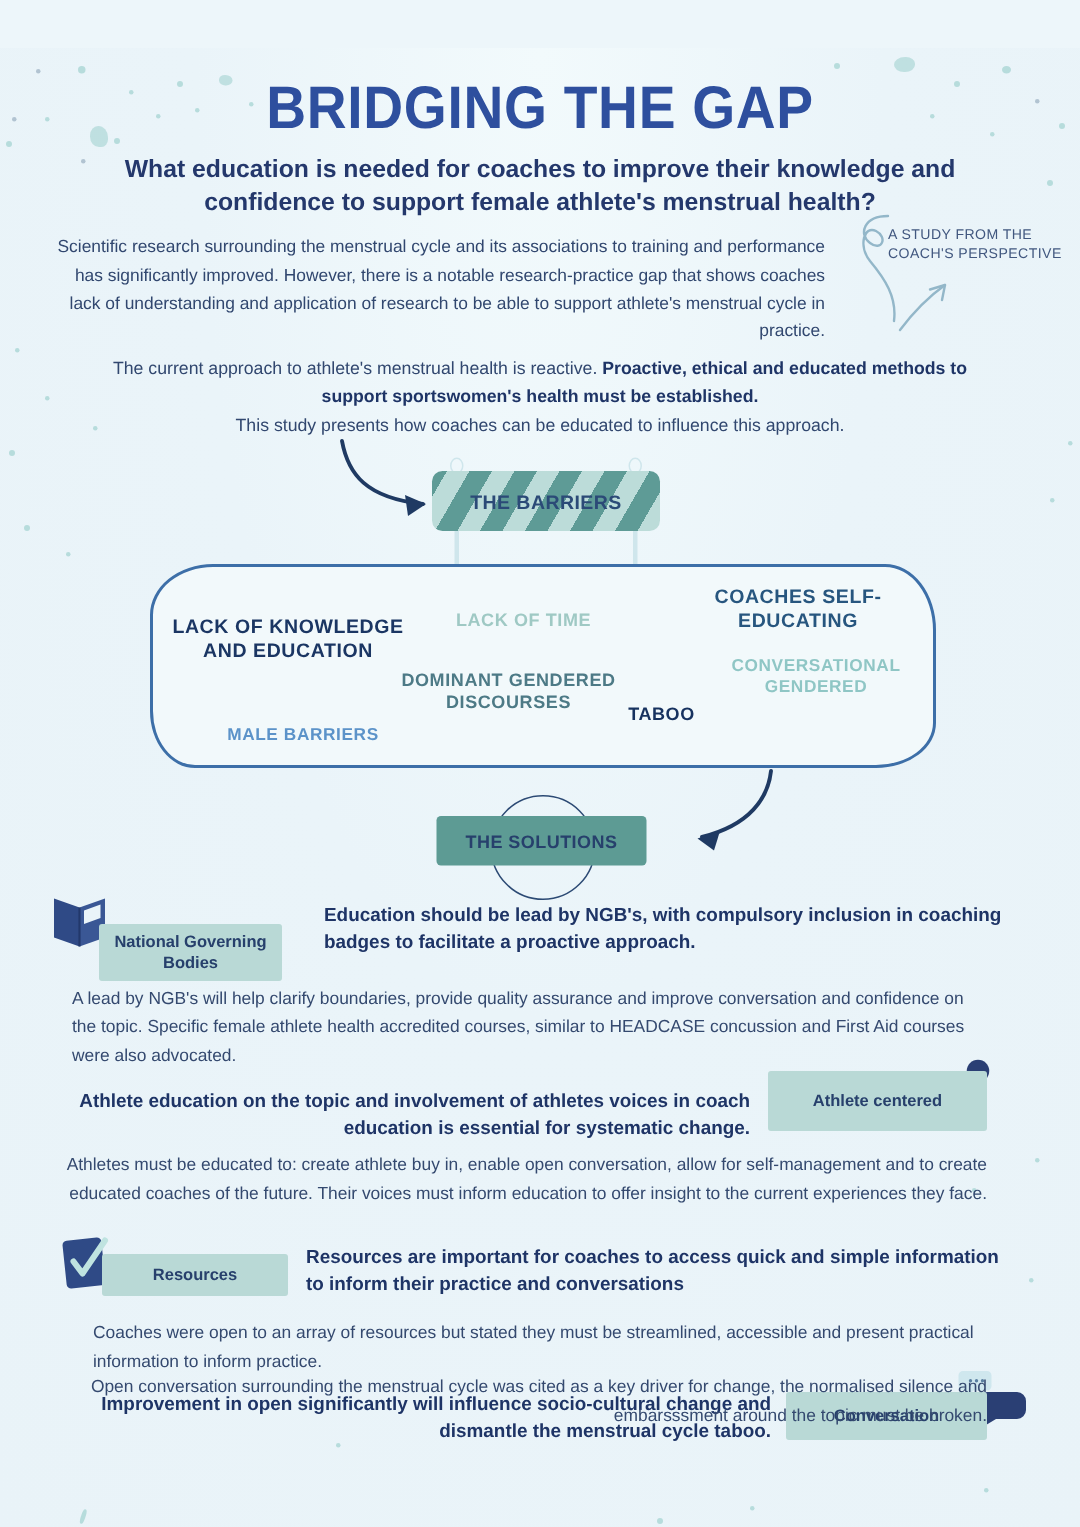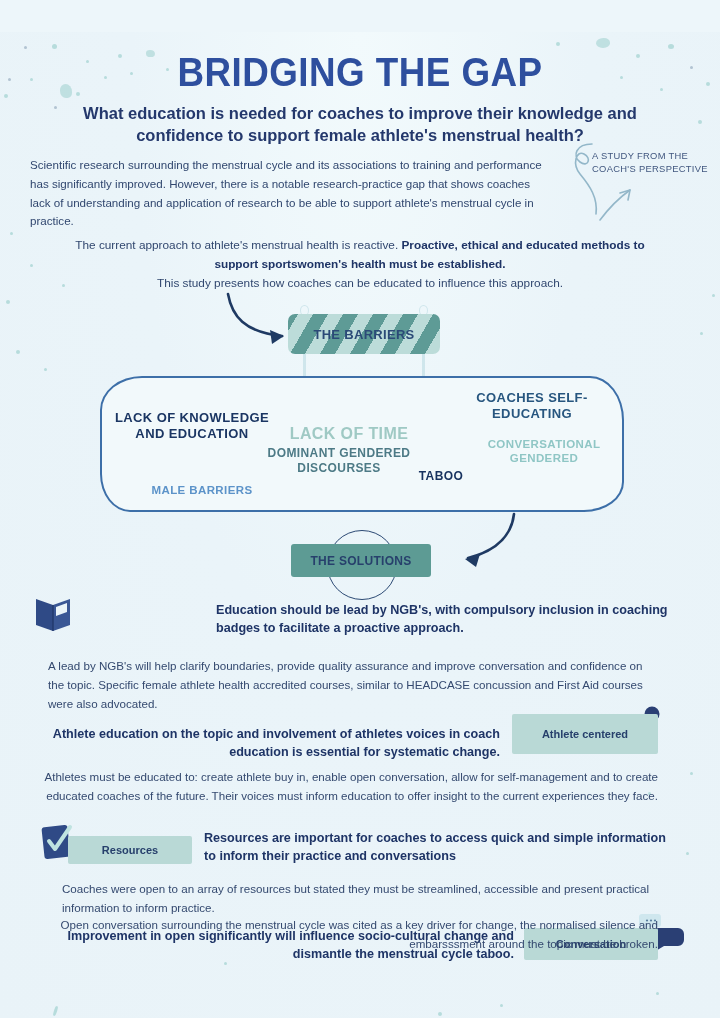--- a/index.html
+++ b/index.html
@@ -52,21 +52,21 @@
     top: 70px; left: 48px; width: 624px;
     text-align: center;
     font-size: 16.5px;
     line-height: 1.35;
     font-weight: 700;
     color: #24386c;
   }
   .intro {
     position: absolute;
     top: 124px; left: 30px; width: 520px;
-    text-align: left;
+    text-align: right;
     font-size: 11.6px;
     line-height: 1.62;
     color: #31476f;
   }
   .study-note {
     position: absolute;
     top: 117px; left: 592px; width: 128px;
     font-size: 9.4px;
     line-height: 1.42;
     letter-spacing: .3px;
@@ -264,21 +264,21 @@
     <div class="post-knob" style="left:12px;top:-9px;"></div>
     <div class="post-knob" style="left:131px;top:-9px;"></div>
     <div class="leg" style="left:15px;top:38px;height:32px;"></div>
     <div class="leg" style="left:134px;top:38px;height:32px;"></div>
     <div class="board"></div>
     <div class="board-label">THE BARRIERS</div>
   </div>
 
   <div class="blob"></div>
   <div class="w" style="left:112px;top:378px;width:160px;font-size:13px;color:#1b3663;">LACK OF KNOWLEDGE AND EDUCATION</div>
-  <div class="w" style="left:284px;top:392px;width:130px;font-size:16px;color:#9fc9c4;">LACK OF TIME</div>
+  <div class="w" style="left:284px;top:374px;width:130px;font-size:12px;color:#9fc9c4;">LACK OF TIME</div>
   <div class="w" style="left:452px;top:358px;width:160px;font-size:13px;color:#27567f;">COACHES SELF-EDUCATING</div>
   <div class="w" style="left:248px;top:414px;width:182px;font-size:12px;color:#4d7a86;">DOMINANT GENDERED DISCOURSES</div>
   <div class="w" style="left:470px;top:405px;width:148px;font-size:11.5px;color:#8fc6c5;">CONVERSATIONAL GENDERED</div>
   <div class="w" style="left:398px;top:437px;width:86px;font-size:12px;color:#17325f;">TABOO</div>
   <div class="w" style="left:128px;top:451px;width:148px;font-size:11.5px;color:#5c93c9;">MALE BARRIERS</div>
 
   <svg class="arrow-svg" style="left:448px;top:478px;" width="72" height="62" viewBox="0 0 72 62">
     <path d="M66 4 C64 22, 52 40, 20 48" fill="none" stroke="#1f3a63" stroke-width="2.6" stroke-linecap="round"></path>
     <path d="M17 49 L32 44 L28 57 Z" fill="#1f3a63"></path>
   </svg>
@@ -287,20 +287,21 @@
   <div class="sol-banner">THE SOLUTIONS</div>
 
   <div class="icon-wrap" style="left:30px;top:563px;">
     <svg width="46" height="40" viewBox="0 0 46 40">
       <path d="M23 10 L6 4 L6 30 L23 36 Z" fill="#2f4a86"></path>
       <path d="M23 10 L40 4 L40 30 L23 36 Z" fill="#3a5795"></path>
       <path d="M26 12 L37 8 L37 17 L26 21 Z" fill="#eaf4f9"></path>
       <path d="M23 10 L23 36" stroke="#22386b" stroke-width="1.4"></path>
     </svg>
   </div>
+  <div class="chip" style="left:66px;top:584px;width:122px;height:38px;">National Governing Bodies</div>
   <div class="lead" style="left:216px;top:570px;width:452px;">Education should be lead by NGB's, with compulsory inclusion in coaching badges to facilitate a proactive approach.</div>
   <div class="body" style="left:48px;top:625px;width:610px;text-align:left;">A lead by NGB's will help clarify boundaries, provide quality assurance and improve conversation and confidence on the topic. Specific female athlete health accredited courses, similar to HEADCASE concussion and First Aid courses were also advocated.</div>
 
   <div class="icon-wrap" style="left:630px;top:673px;">
     <svg width="42" height="50" viewBox="0 0 42 50">
       <circle cx="22" cy="9" r="7.5" fill="#2a3f74"></circle>
       <path d="M17 14 L28 19 L16 46 L8 42 Z" fill="#8fb8cc"></path>
       <path d="M22 16.5 L28 19 L16 46 L13 44.5 Z" fill="#6e9cb6"></path>
       <path d="M8 42 L16 46 L11 49 Z" fill="#2a3f74"></path>
     </svg>

